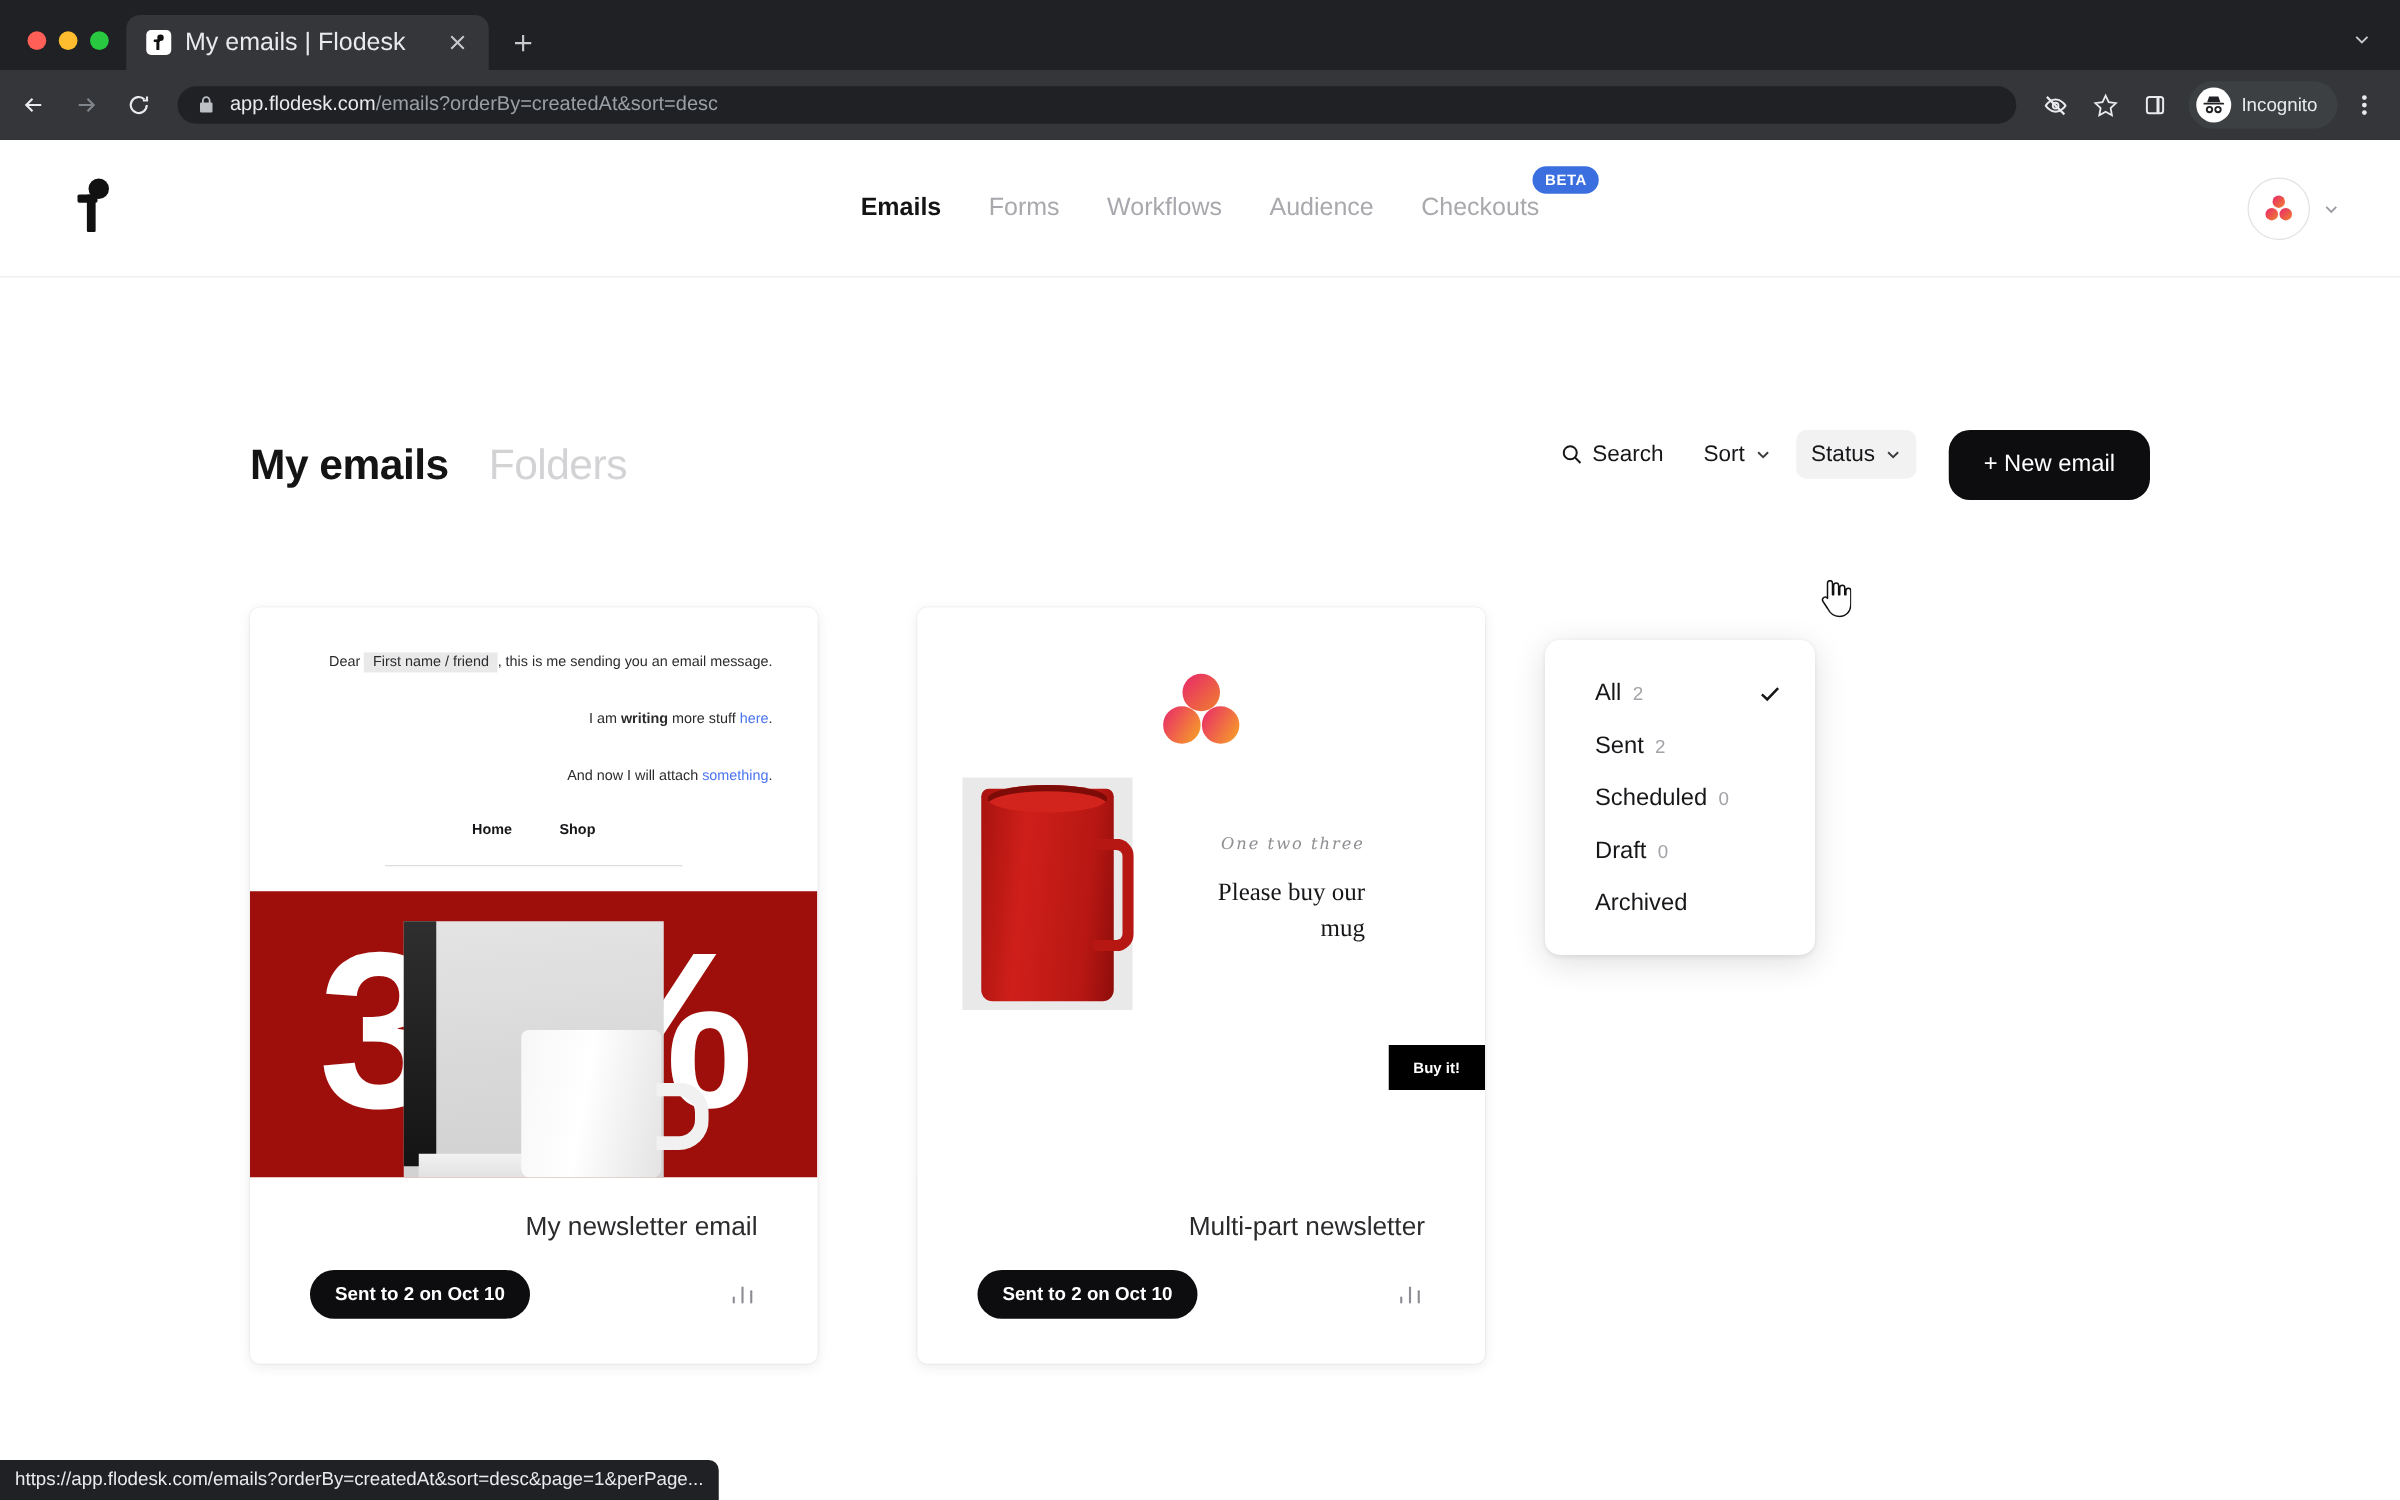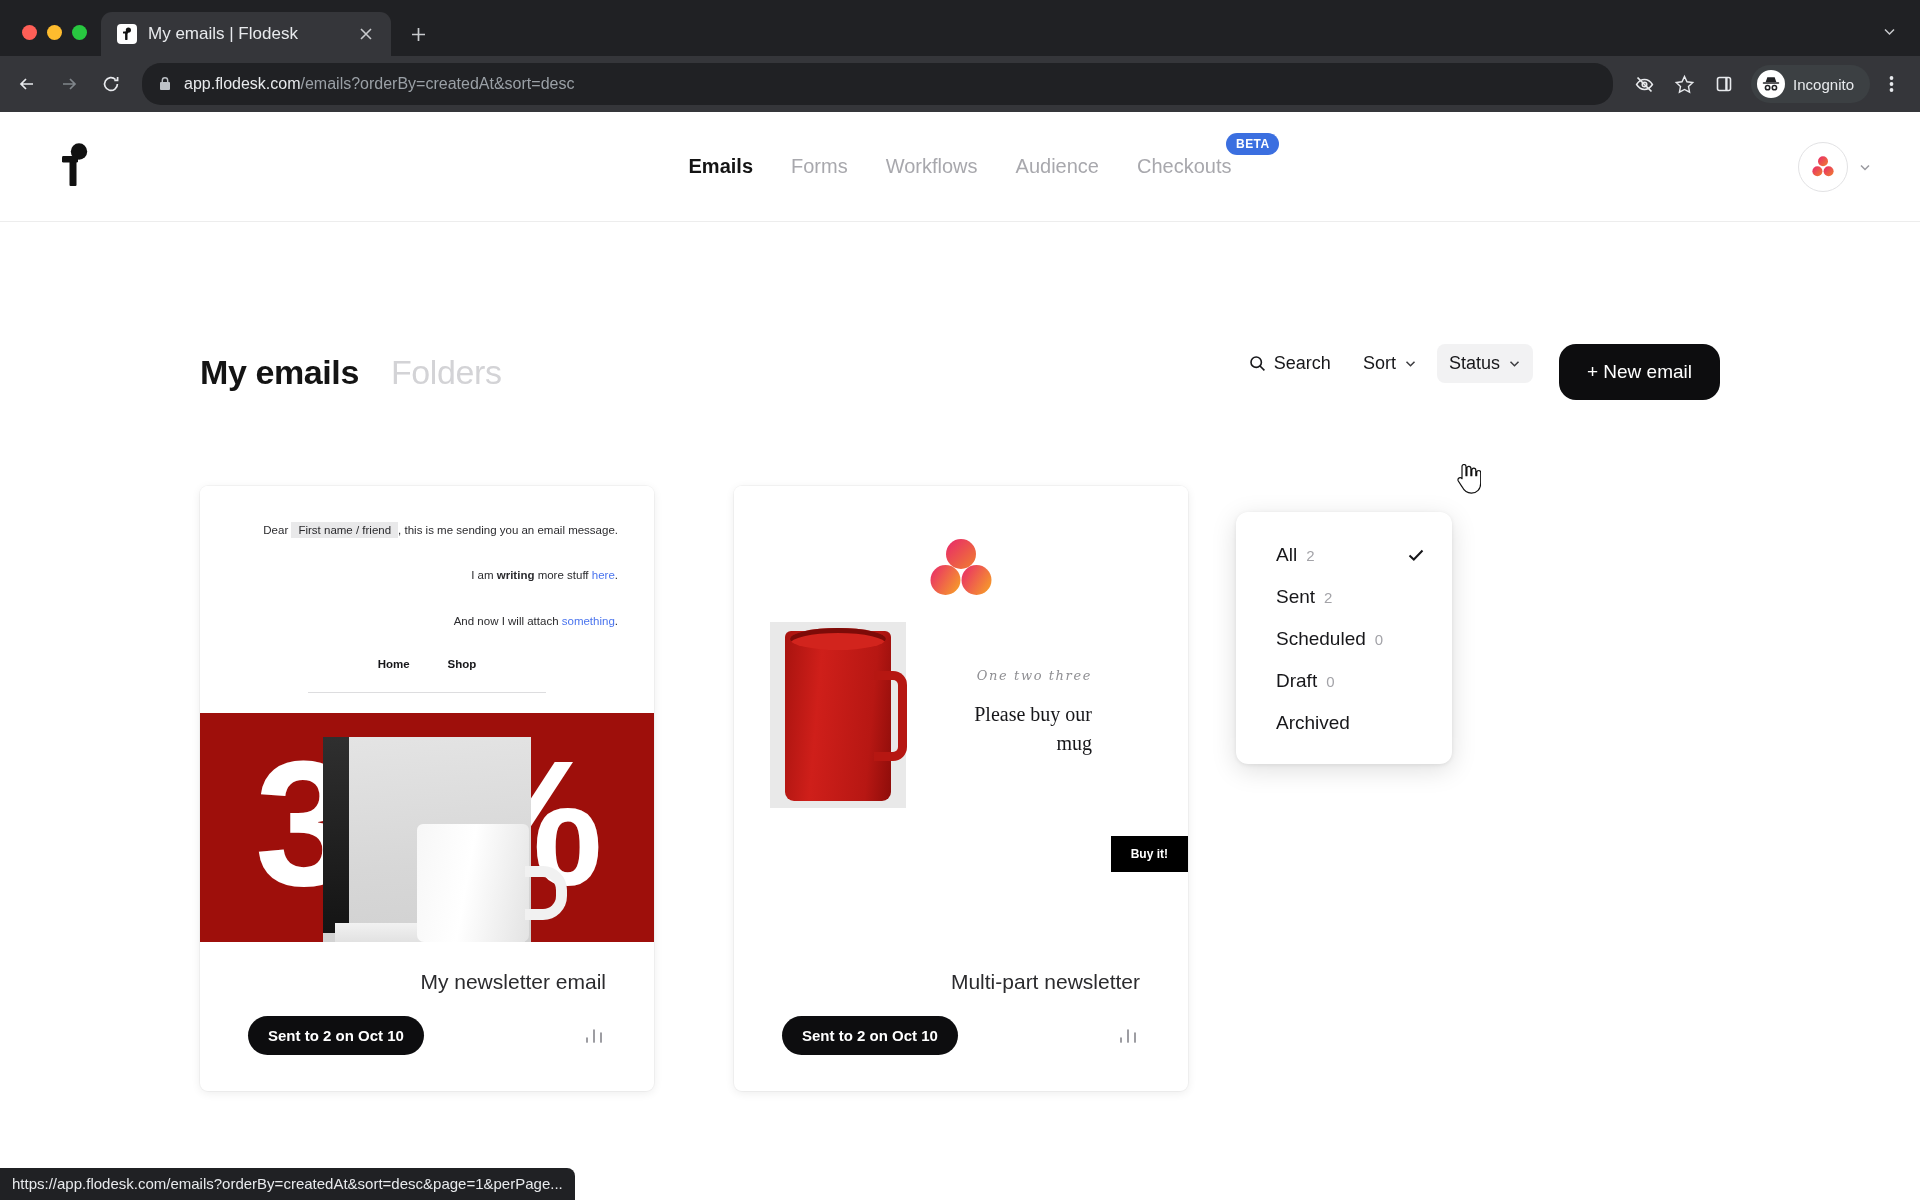--- a/index.html
+++ b/index.html
@@ -28,21 +28,21 @@
     border-radius: 11px 11px 0 0;
     display: flex; align-items: center; gap: 11px;
     padding: 0 12px 0 16px; position: relative;
   }
   .tab-favicon {
     width: 20px; height: 20px; background: #ffffff; border-radius: 4px;
     display: flex; align-items: center; justify-content: center; flex: 0 0 auto;
   }
   .tab-favicon svg { display: block; }
   .tab-title {
-    color: #e8eaed; font-size: 17px; white-space: nowrap;
+    color: #e8eaed; font-size: 20px; white-space: nowrap;
     overflow: hidden; text-overflow: ellipsis; flex: 1 1 auto;
   }
   .tab-close {
     width: 26px; height: 26px; display: flex; align-items: center; justify-content: center;
     color: #c8cacd; flex: 0 0 auto; border-radius: 50%;
   }
   .newtab {
     width: 34px; height: 34px; margin: 0 0 5px 10px;
     display: flex; align-items: center; justify-content: center;
     color: #c8cacd; border-radius: 50%;
@@ -57,21 +57,21 @@
     height: 56px; background: #35363a;
     display: flex; align-items: center; gap: 4px; padding: 0 10px 0 8px;
   }
   .tb-btn {
     width: 38px; height: 38px; border-radius: 50%;
     display: flex; align-items: center; justify-content: center; color: #e8eaed;
     flex: 0 0 auto;
   }
   .tb-btn.disabled { color: #80868b; }
   .omnibox {
-    flex: 1 1 auto; height: 42px; background: #202124; border-radius: 19px;
+    flex: 1 1 auto; height: 30px; background: #202124; border-radius: 19px;
     display: flex; align-items: center; gap: 12px; padding: 1px 16px; margin: 0 8px;
     min-width: 0;
   }
   .omnibox-lock { color: #bdc1c6; display: flex; flex: 0 0 auto; }
   .omnibox-url { font-size: 16px; color: #9aa0a6; white-space: nowrap; overflow: hidden; }
   .omnibox-url b { color: #e8eaed; font-weight: 400; }
   .toolbar-right { display: flex; align-items: center; gap: 2px; flex: 0 0 auto; }
   .incognito-pill {
     display: flex; align-items: center; gap: 8px; height: 38px;
     background: #3c4043; border-radius: 19px; padding: 0 16px 0 6px; margin-left: 6px;

